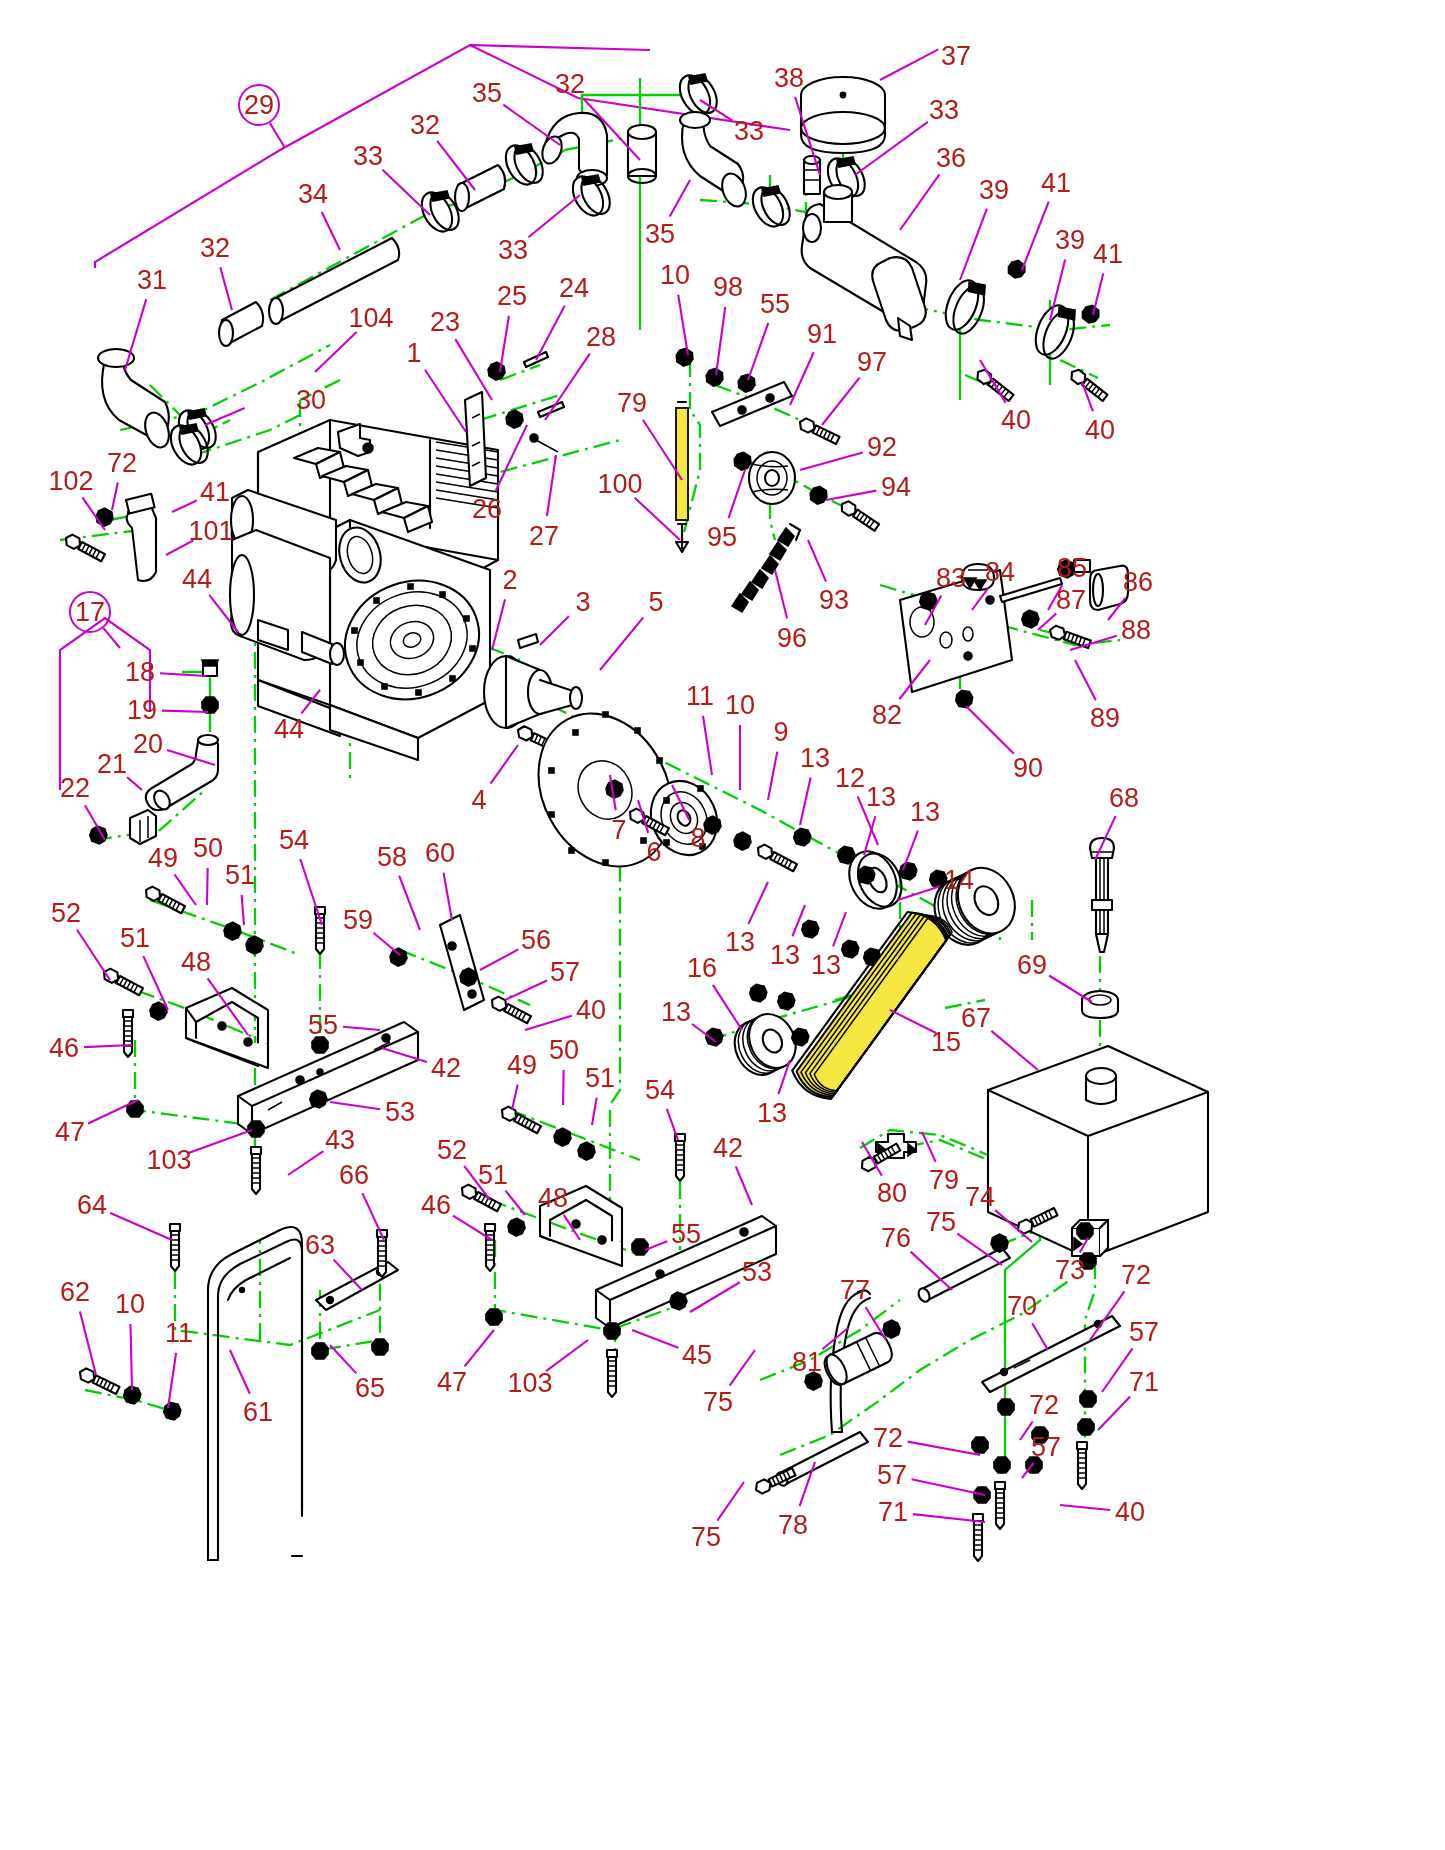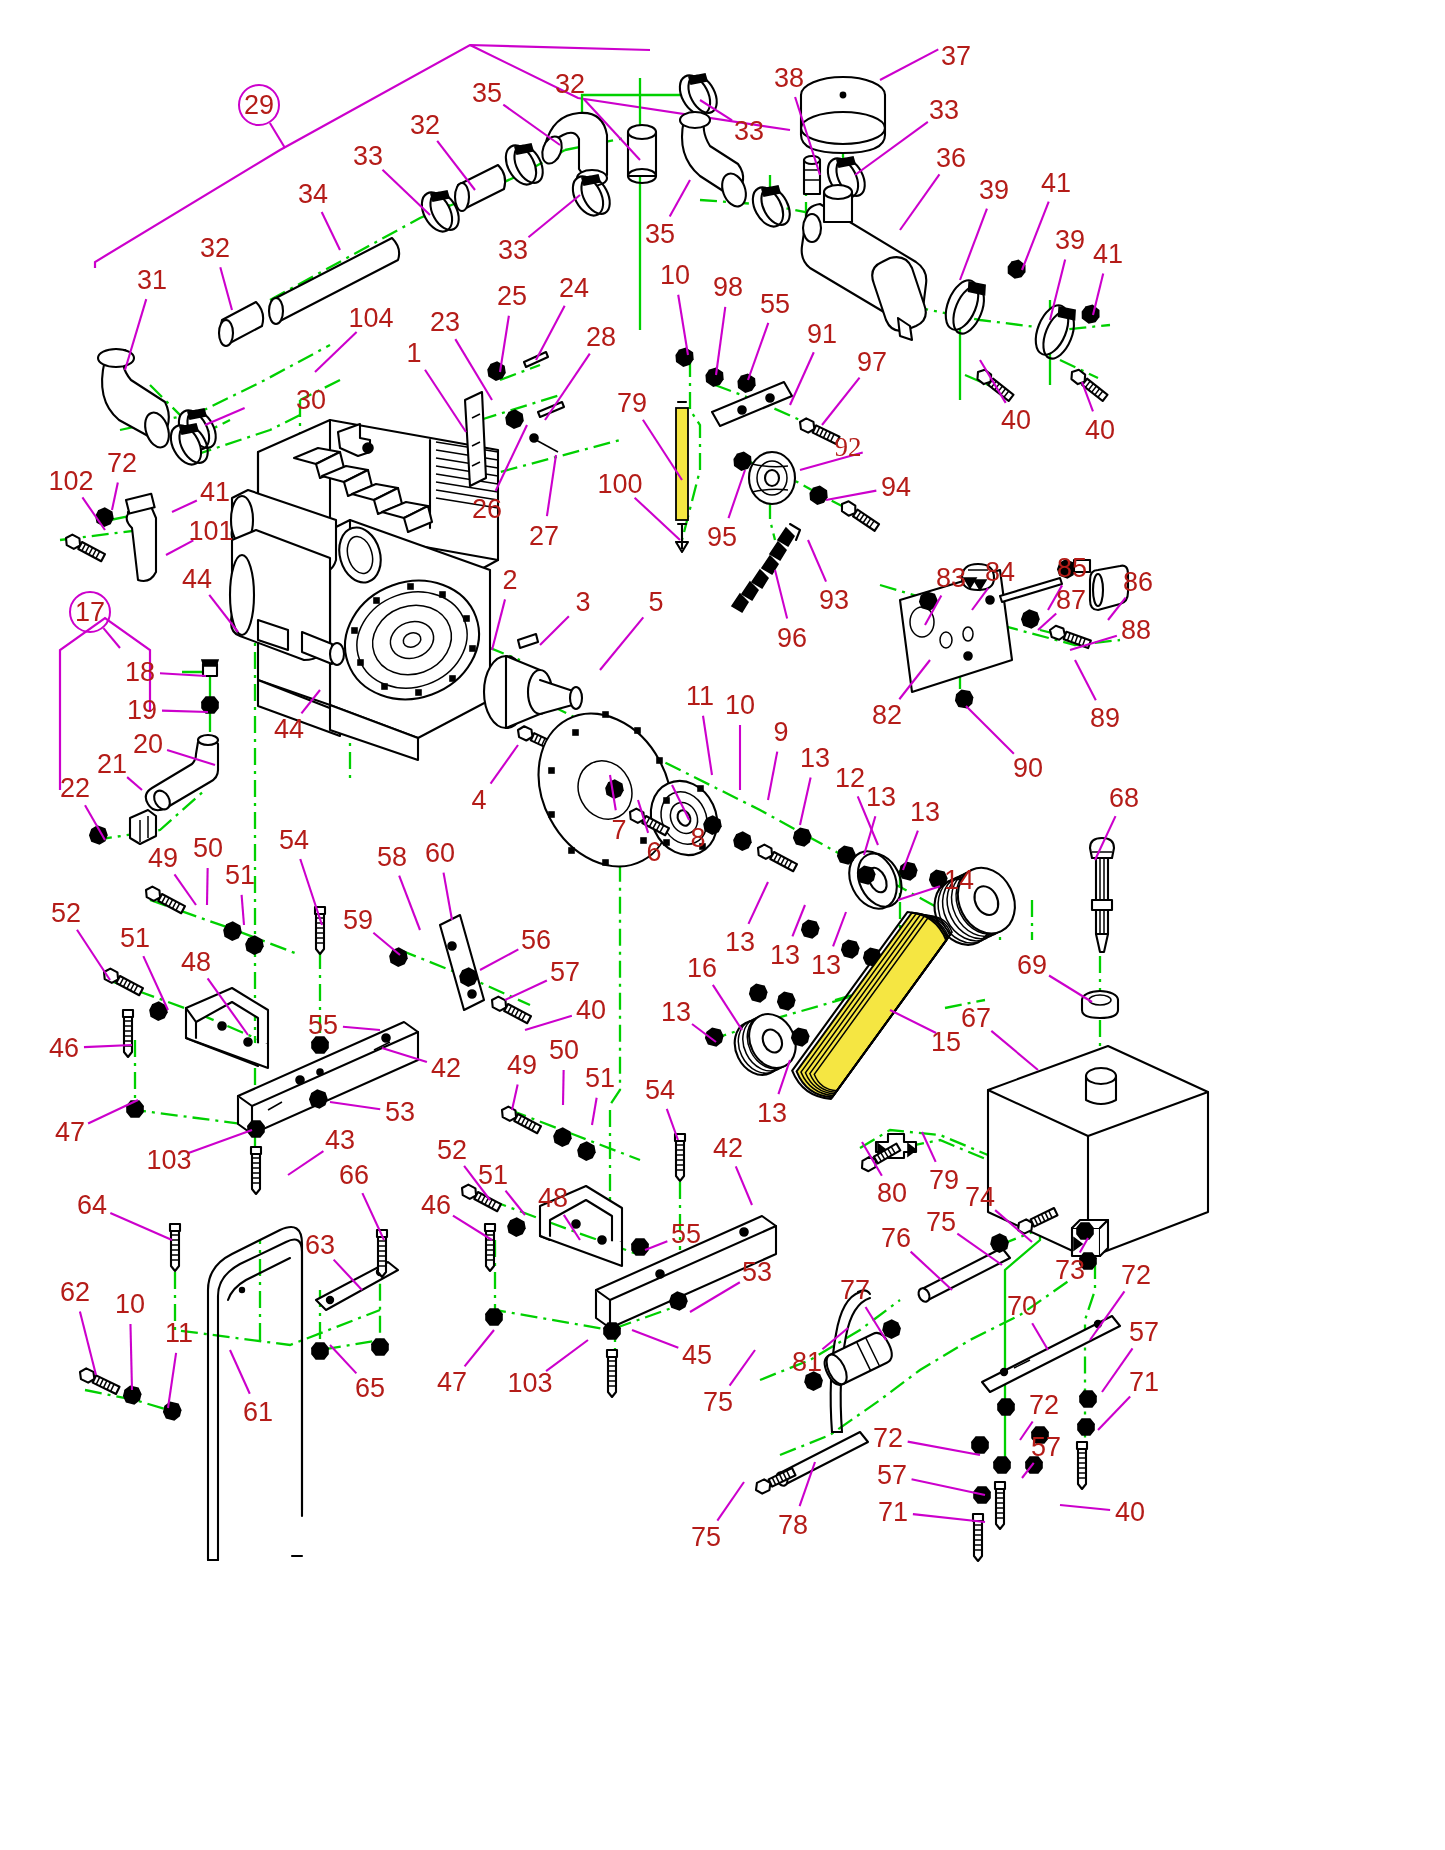--- a/index.html
+++ b/index.html
@@ -980,21 +980,21 @@
       <div class="lbl" style="left: 512px; top: 296px;">25</div>
       <div class="lbl" style="left: 574px; top: 288px;">24</div>
       <div class="lbl" style="left: 601px; top: 337px;">28</div>
       <div class="lbl" style="left: 487px; top: 509px;">26</div>
       <div class="lbl" style="left: 544px; top: 536px;">27</div>
       <div class="lbl" style="left: 675px; top: 275px;">10</div>
       <div class="lbl" style="left: 728px; top: 287px;">98</div>
       <div class="lbl" style="left: 775px; top: 304px;">55</div>
       <div class="lbl" style="left: 822px; top: 334px;">91</div>
       <div class="lbl" style="left: 872px; top: 362px;">97</div>
-      <div class="lbl" style="left: 848px; top: 447px; font-family: Liberation Serif, serif;">92</div>
+      <div class="lbl" style="left: 882px; top: 447px;">92</div>
       <div class="lbl" style="left: 896px; top: 487px;">94</div>
       <div class="lbl" style="left: 722px; top: 537px;">95</div>
       <div class="lbl" style="left: 632px; top: 403px;">79</div>
       <div class="lbl" style="left: 620px; top: 484px;">100</div>
       <div class="lbl" style="left: 834px; top: 600px;">93</div>
       <div class="lbl" style="left: 792px; top: 638px;">96</div>
       <div class="lbl" style="left: 951px; top: 578px;">83</div>
       <div class="lbl" style="left: 1000px; top: 572px;">84</div>
       <div class="lbl" style="left: 1072px; top: 568px;">85</div>
       <div class="lbl" style="left: 1138px; top: 582px;">86</div>

